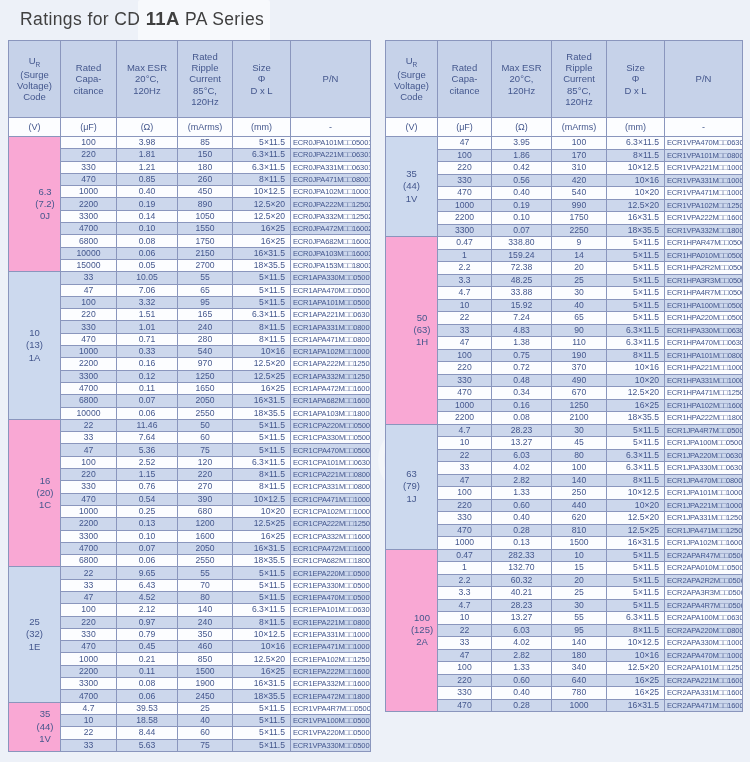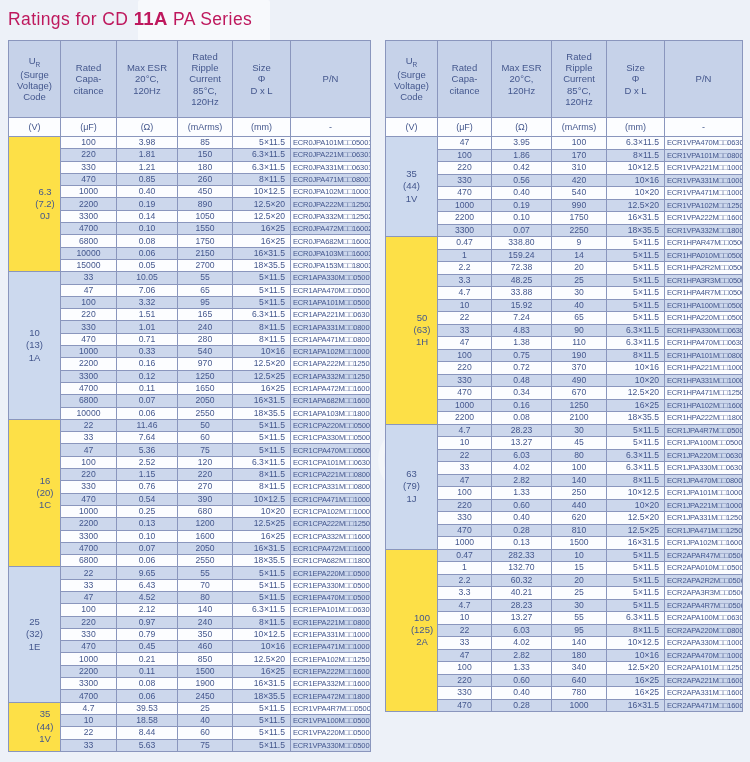--- a/index.html
+++ b/index.html
@@ -12,22 +12,22 @@
   .watermark-box{
     position:absolute;left:138px;top:0;width:132px;height:44px;
     background:rgba(255,255,255,0.55);border-radius:2px;
   }
   .watermark-circle{
     position:absolute;left:378px;top:425px;width:58px;height:58px;
     border:6px solid rgba(255,255,255,0.35);border-radius:50%;
   }
   .page{position:relative;padding:6px 7px 0 8px;}
   h1.title{
-    margin:2px 0 10px 0;font-size:17.5px;font-weight:normal;
-    color:#be185d;letter-spacing:.4px;
+    margin:2px 0 10px 12px;font-size:17.5px;font-weight:normal;
+    color:#404040;letter-spacing:.4px;
   }
   h1.title b{font-weight:bold;font-size:18.5px;}
   .columns{display:flex;align-items:flex-start;gap:14px;}
   table{
     border-collapse:collapse;table-layout:fixed;
     background:#fcfdff;
   }
   .table-left{width:363px;}
   .table-right{width:358px;}
   th,td{
@@ -51,21 +51,21 @@
   .table-right tbody td{height:11.5px;}
   tbody tr:nth-child(even) td:not(.code-cell){background:#ccd7ec;}
   tbody td.size-cell{text-align:right;padding-right:5px;}
   tbody td.pn-cell{
     text-align:left;font-size:7.5px;letter-spacing:-0.15px;padding:0 1px 0 2px;
   }
   td.code-cell{
     white-space:pre-line;font-size:9.5px;line-height:1.3;
     text-align:center;vertical-align:middle;
   }
-  td.code-white{background:#fde047;padding-left:24px;}
+  td.code-white{background:#f9a8d4;padding-left:24px;}
   td.code-shaded{background:#ccd9ee;}
   .footer-note{
     margin-top:9px;text-align:right;padding-right:12px;
     font-size:10.5px;color:#44578d;letter-spacing:.2px;
   }
 </style>
 </head>
 <body>
 
 <div class="watermark-box"></div>

